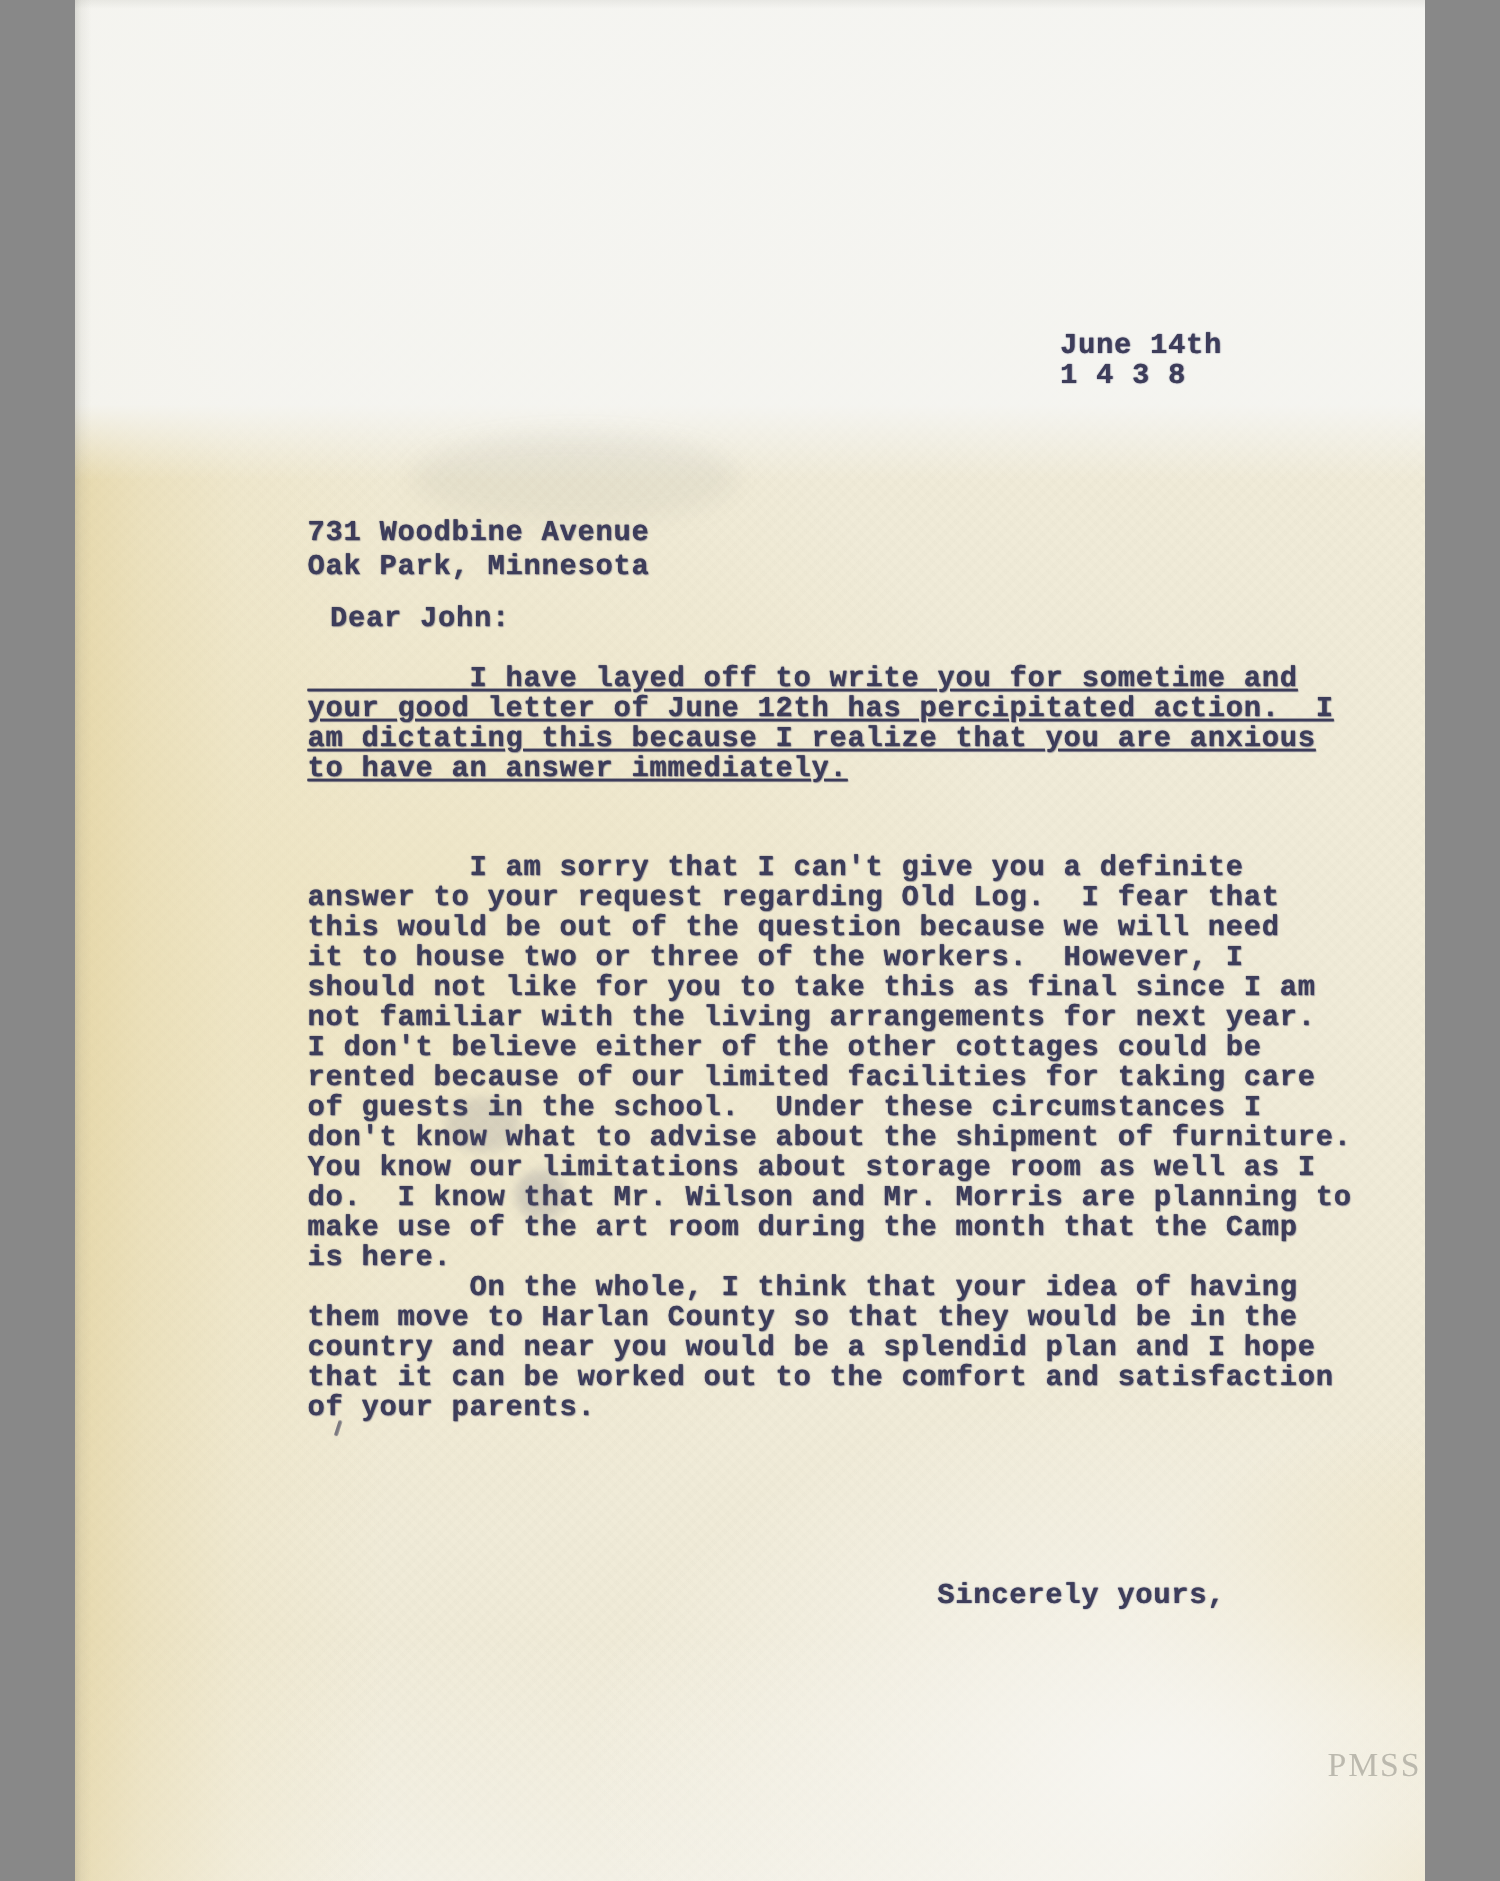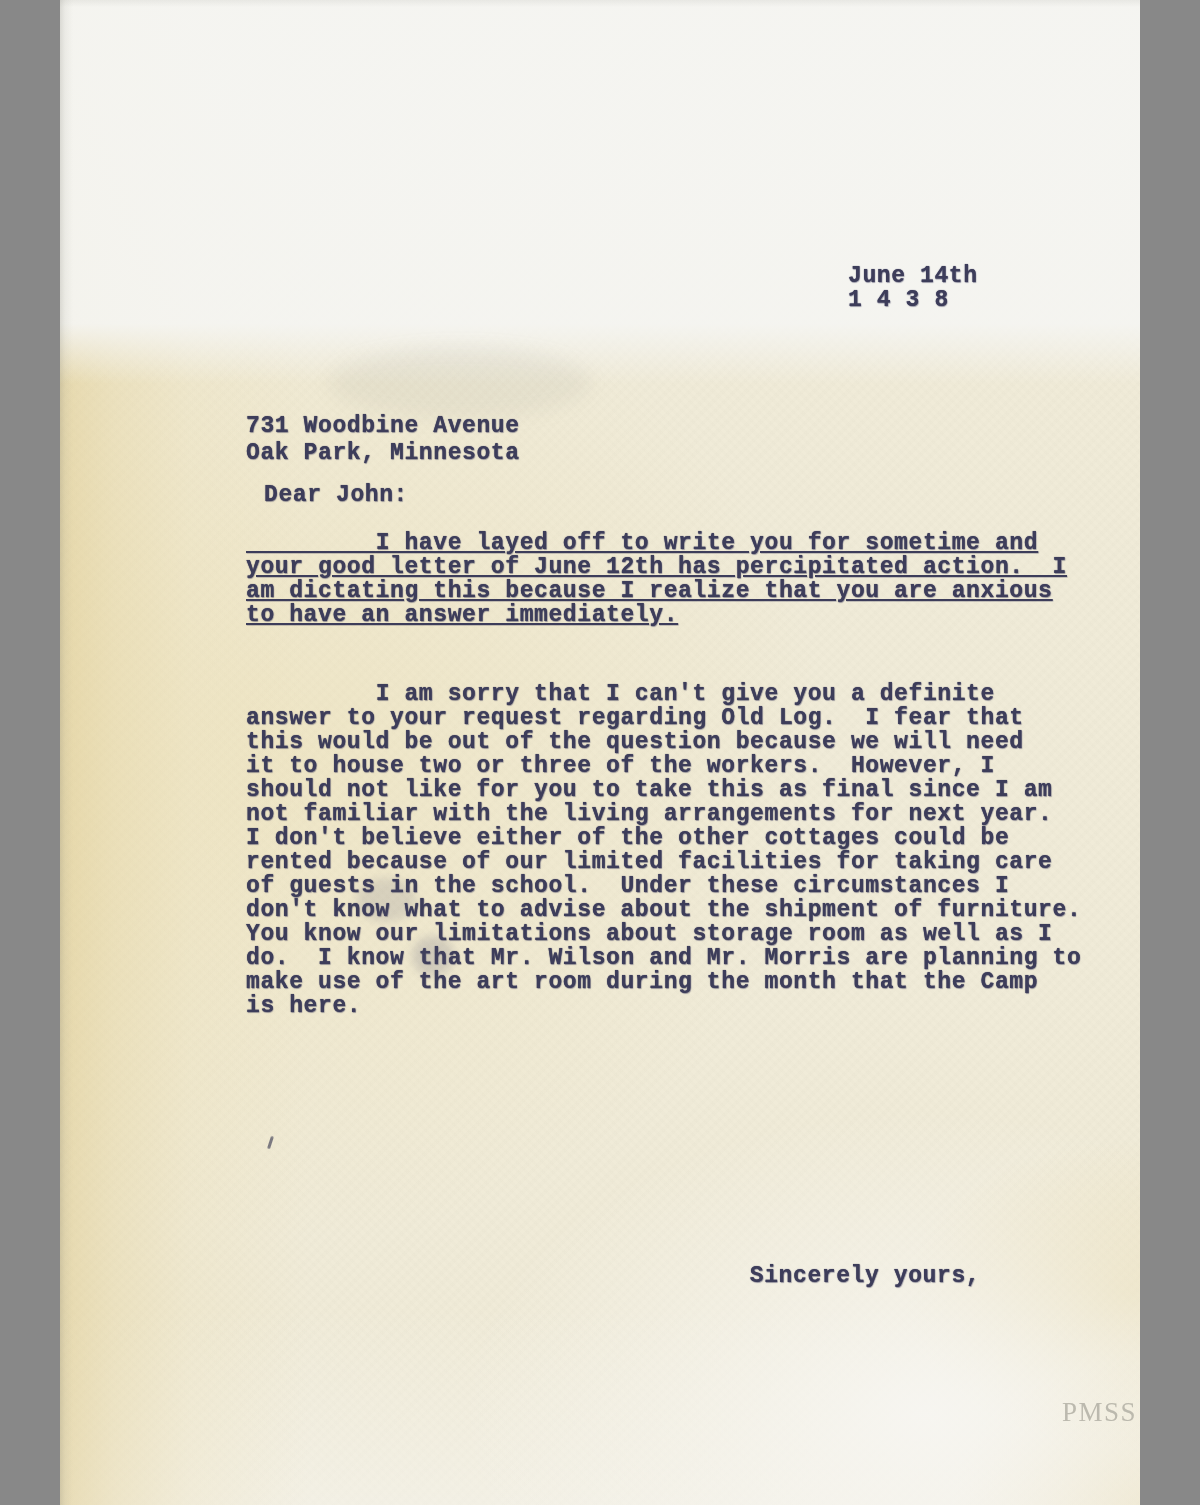--- a/index.html
+++ b/index.html
@@ -98,20 +98,25 @@
 not familiar with the living arrangements for next year.
 I don't believe either of the other cottages could be
 rented because of our limited facilities for taking care
 of guests in the school.  Under these circumstances I
 don't know what to advise about the shipment of furniture.
 You know our limitations about storage room as well as I
 do.  I know that Mr. Wilson and Mr. Morris are planning to
 make use of the art room during the month that the Camp
 is here.</div>
 
+  <div class="typed p3">         On the whole, I think that your idea of having
+them move to Harlan County so that they would be in the
+country and near you would be a splendid plan and I hope
+that it can be worked out to the comfort and satisfaction
+of your parents.</div>
 
 
   <div class="typed closing">Sincerely yours,</div>
 
   <div class="smudge smudge-a"></div>
   <div class="smudge smudge-b"></div>
   <div class="stray-mark"></div>
 
   <div class="watermark">PMSS 2016</div>
 

